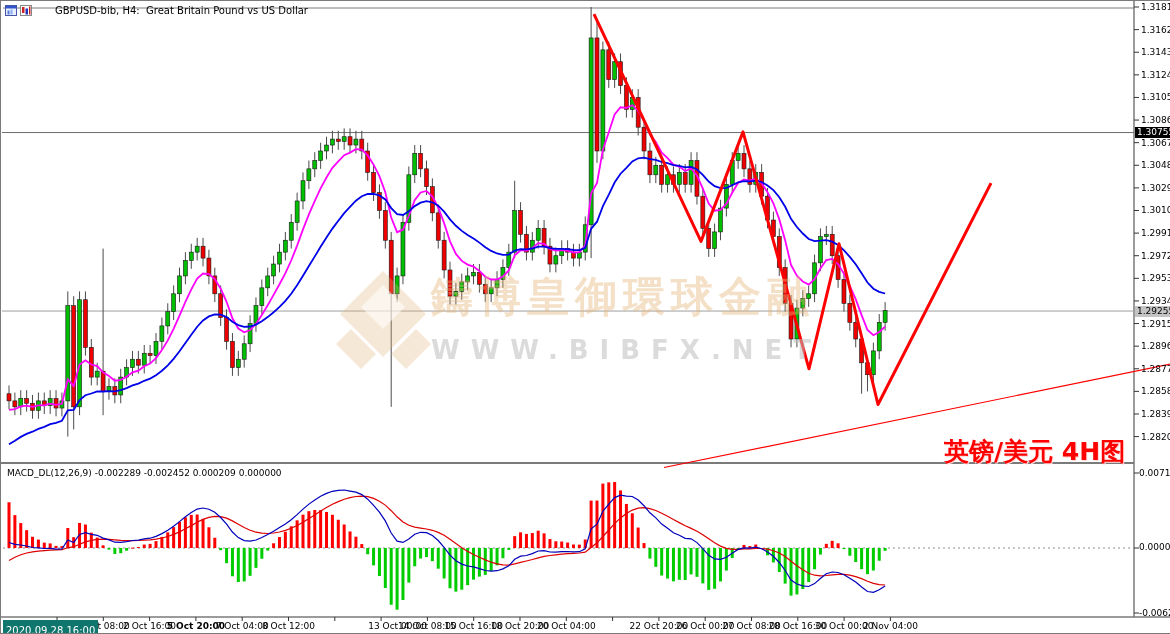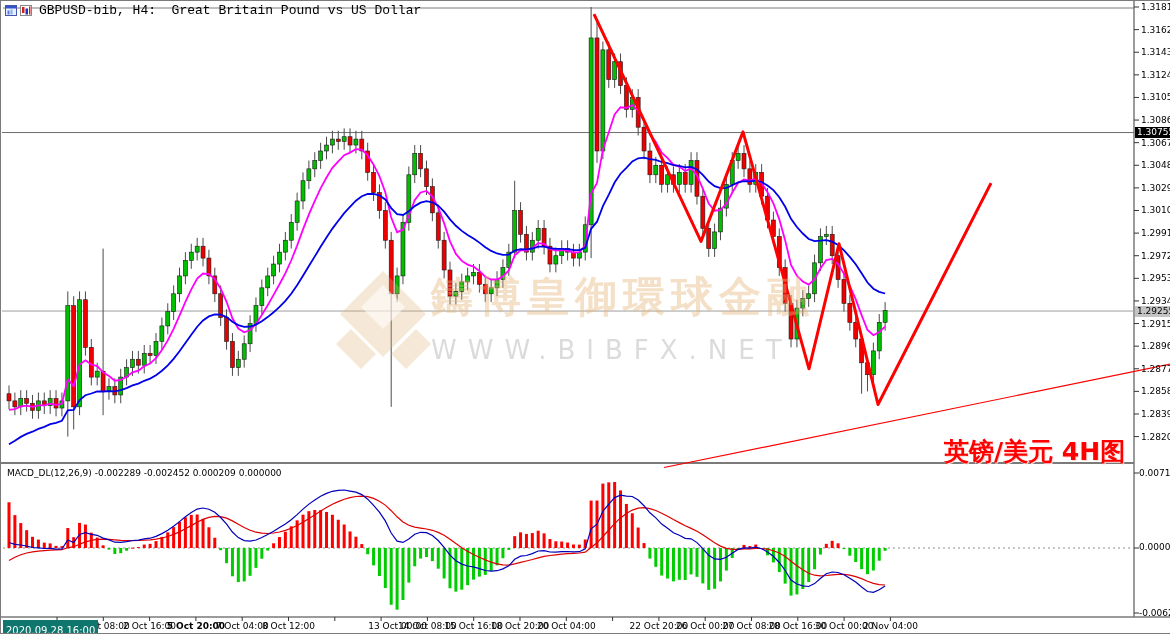--- a/index.html
+++ b/index.html
@@ -2,24 +2,24 @@
 <html><head>
 <meta charset="utf-8">
 <style>
   html,body{margin:0;padding:0;background:#fff;}
   #win{position:relative;width:1170px;height:634px;background:#fff;overflow:hidden;
        font-family:"DejaVu Sans","Liberation Sans",sans-serif;
        border-left:1px solid #7a7a7a;border-top:1px solid #7a7a7a;border-bottom:1px solid #7a7a7a;box-sizing:border-box;}
   #chart-svg{position:absolute;left:0;top:0;}
   #titlebar{position:absolute;left:4px;top:2px;height:14px;display:flex;align-items:center;gap:3px;z-index:30;}
   #titlebar .ticon{width:12px;height:11px;display:inline-block;}
-  #title-text{font-size:13px;color:#000;margin-left:4px;white-space:pre;font-family:Liberation Mono, monospace;}
+  #title-text{font-size:10px;color:#000;margin-left:20px;white-space:pre;}
   #watermark{position:absolute;left:430px;top:268px;z-index:1;pointer-events:none;}
   #wm-cn{font-size:42px;letter-spacing:6px;color:rgba(228,182,122,0.42);font-weight:bold;white-space:nowrap;}
-  #wm-url{display:block;margin-top:10px;font-size:26px;letter-spacing:11px;color:rgba(190,190,190,0.55);font-weight:normal;white-space:nowrap;}
+  #wm-url{display:block;margin-top:10px;font-size:26px;letter-spacing:11px;color:rgba(190,190,190,0.55);font-weight:bold;white-space:nowrap;}
   #wm-logo{position:absolute;left:330px;top:268px;width:105px;height:100px;z-index:1;pointer-events:none;}
   #caption{position:absolute;left:943px;top:434px;z-index:25;font-size:25px;font-weight:bold;color:#ff0000;
            text-shadow:1px 1px 0 #ffd9d9;white-space:nowrap;}
   #macd-label{position:absolute;left:6px;top:467px;z-index:25;font-size:9px;color:#000;white-space:pre;}
   .pricebox{position:absolute;left:1134px;width:36px;height:11px;z-index:26;font-size:9px;line-height:11px;text-align:left;padding-left:2px;}
   #box-hline1{top:126px;background:#000;color:#fff;}
   #box-hline2{top:305px;background:#c4c4c4;color:#000;}
   #firstbar-box{position:absolute;left:2px;top:619px;z-index:26;background:#0f766e;color:#fff;font-size:10px;padding:5px 3px;}
   .tick-label{position:absolute;font-size:9px;color:#000;z-index:20;white-space:nowrap;}
   .macd-tick{position:absolute;left:1138px;font-size:9px;color:#000;z-index:20;}

